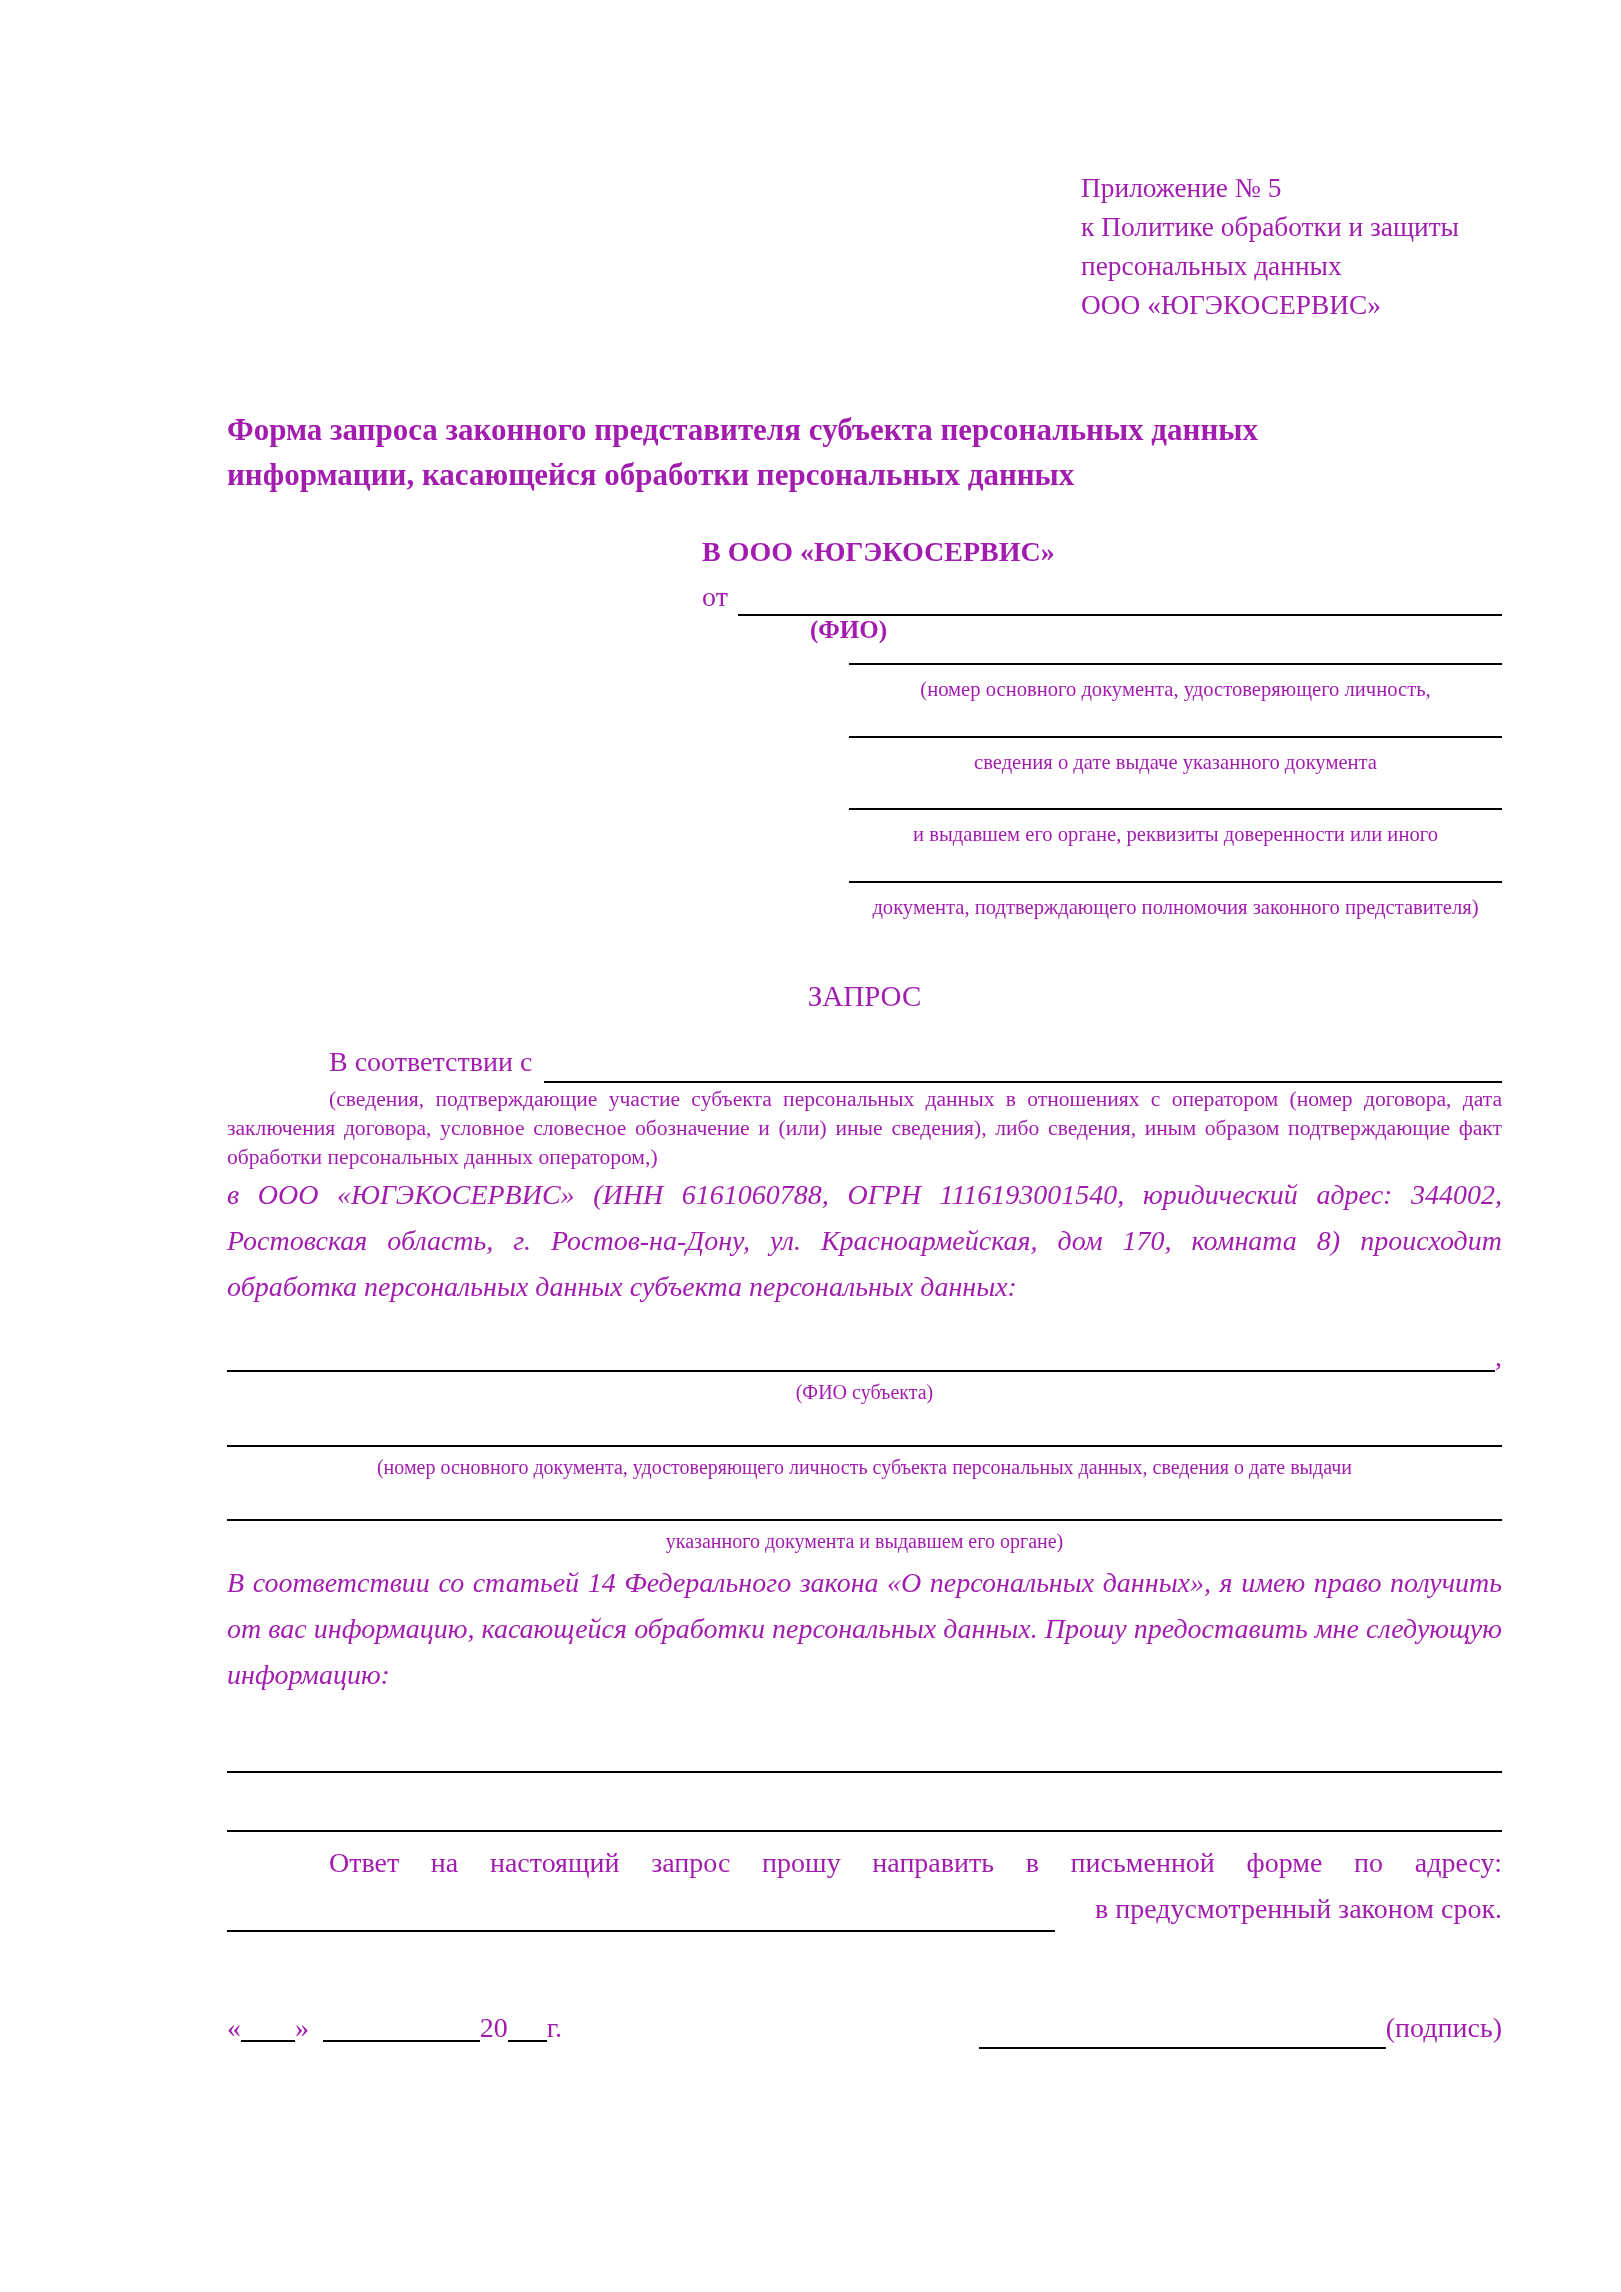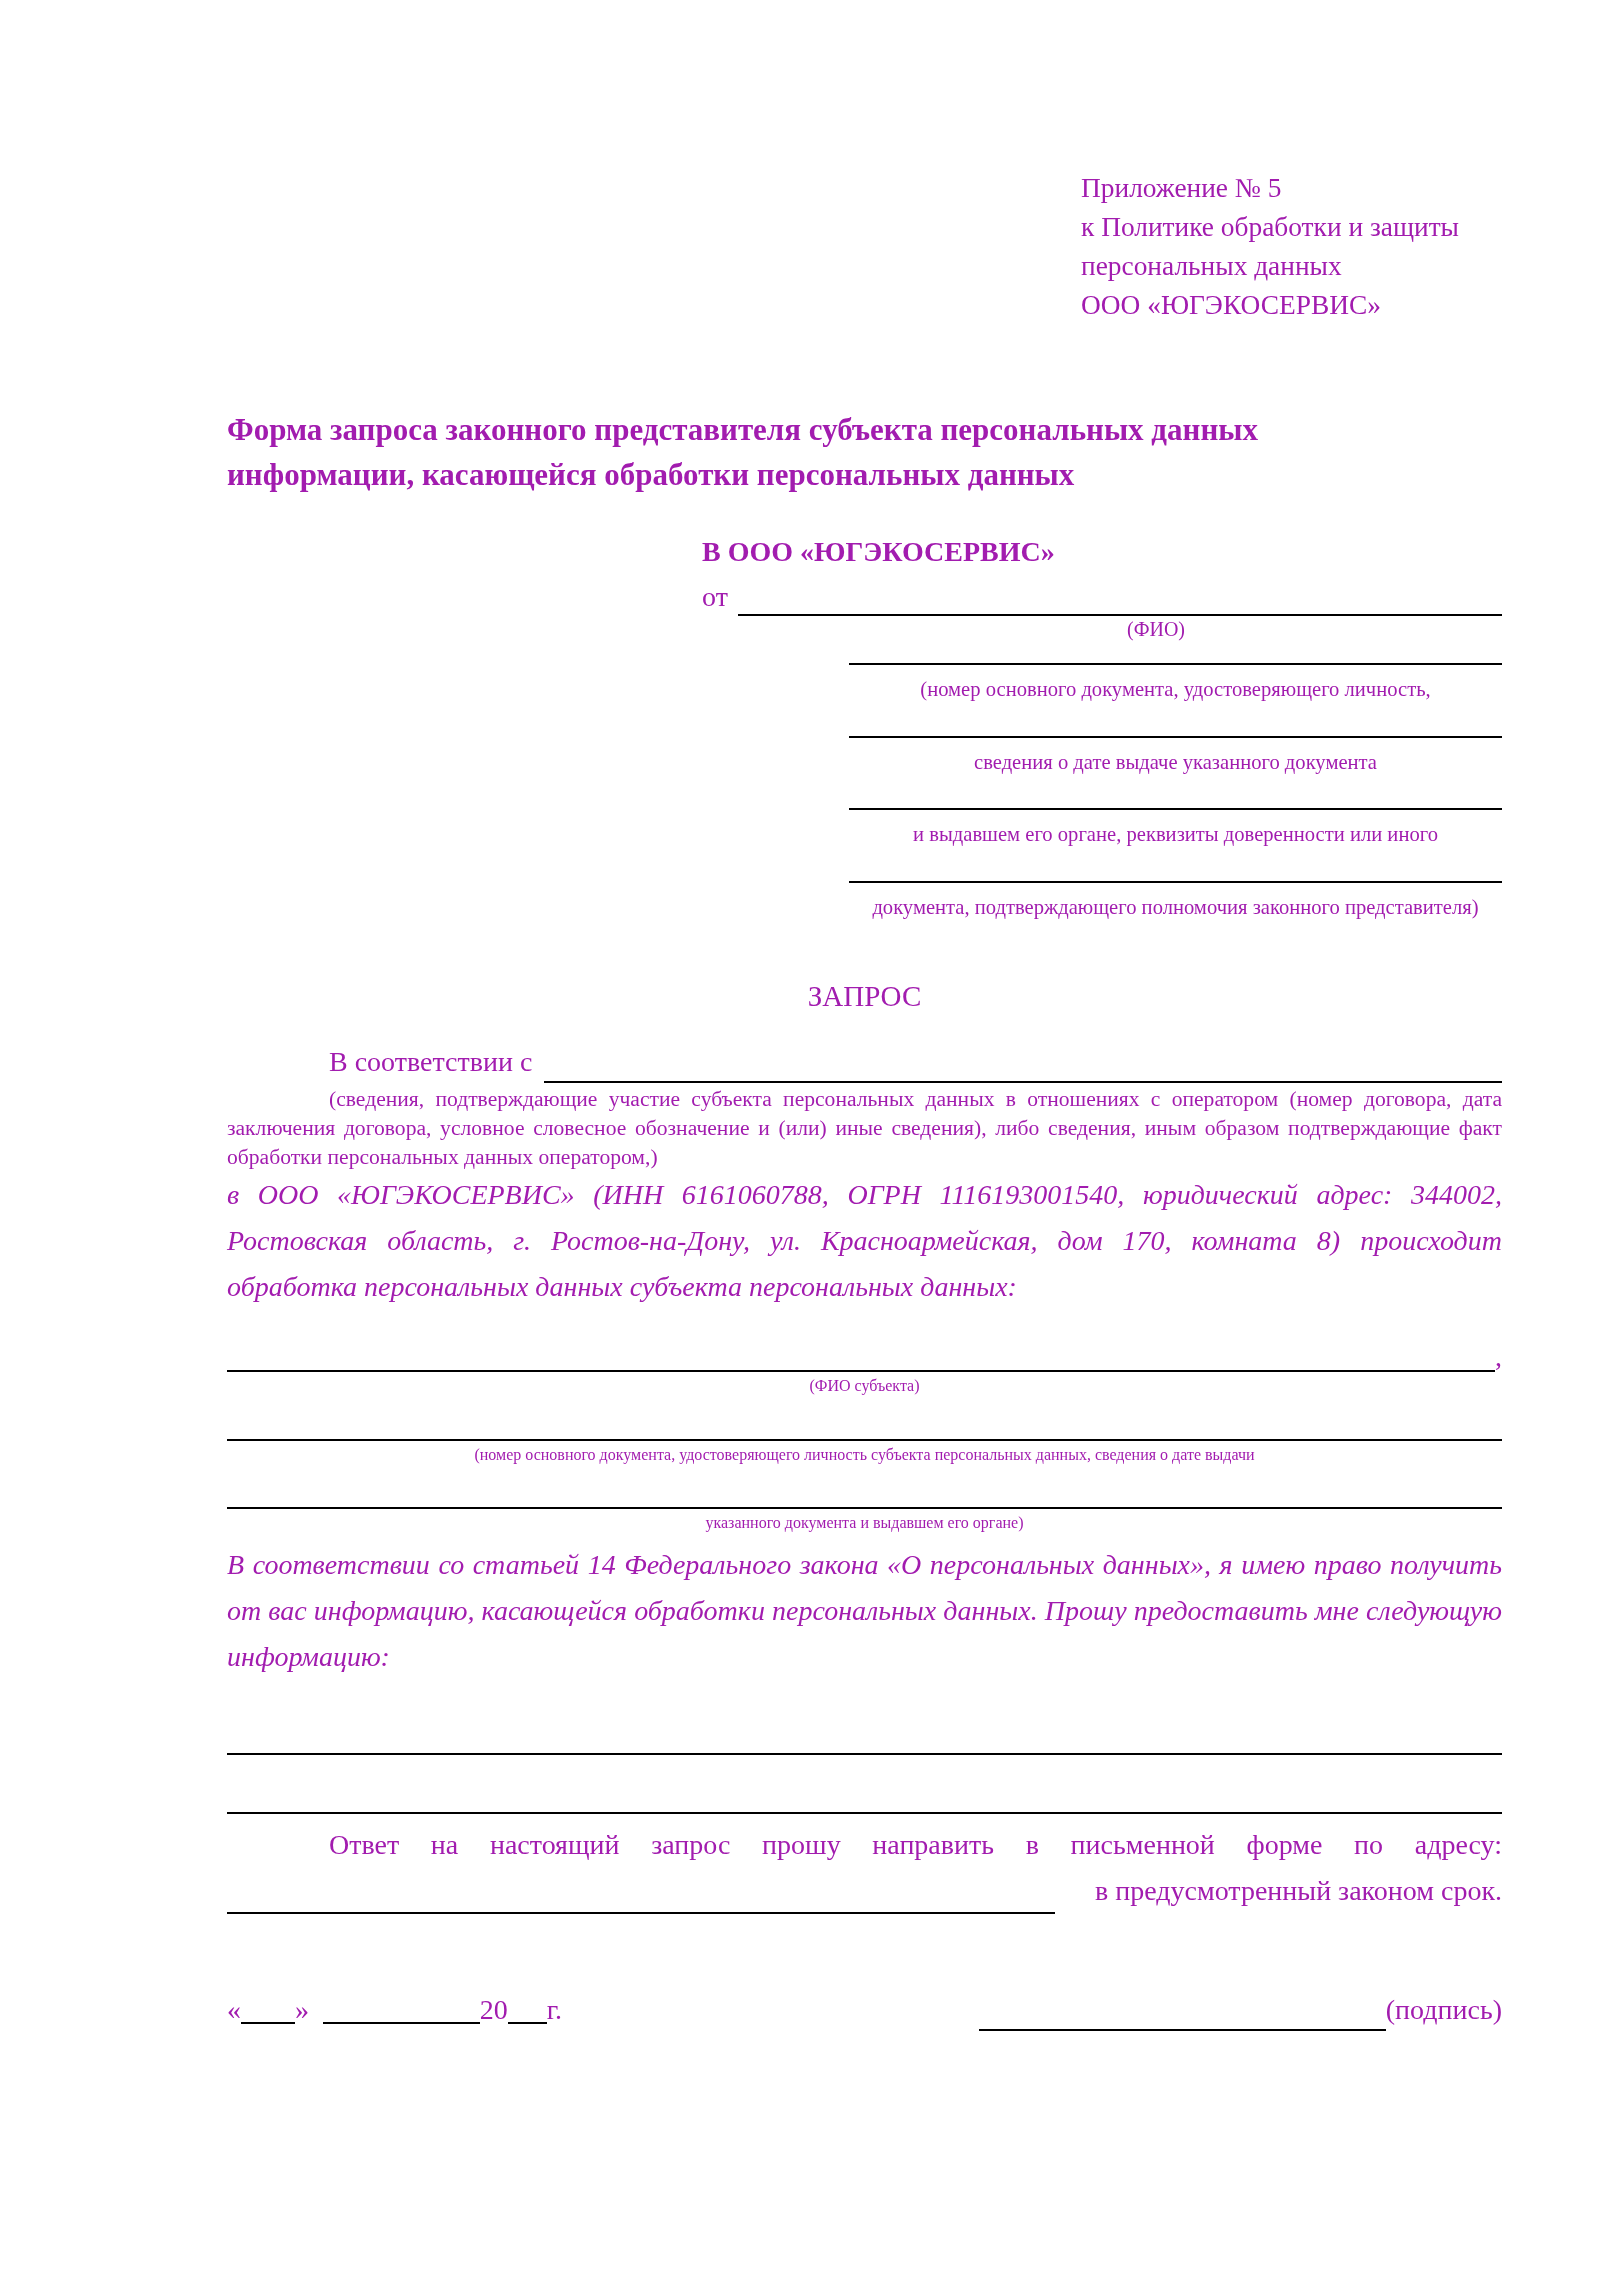--- a/index.html
+++ b/index.html
@@ -21,41 +21,41 @@
 
   
   .doc-title { margin-top: 82px; font-weight: bold; font-size: 31px; line-height: 45px; }
 
   
   .addressee { margin-left: 475px; margin-top: 33px; font-size: 28px; }
   .addressee-org { line-height: 43px; font-weight: bold; }
   .from-row { display: flex; height: 43px; }
   .from-label { white-space: nowrap; align-self: flex-end; line-height: 39px; }
   .from-blank { flex: 1; margin-left: 9.8px; }
-  .fio-caption { margin-left: 108px; text-align: center; font-size: 20px; line-height: 27.4px; }
+  .fio-caption { margin-left: 108px; text-align: left; font-size: 25px; line-height: 27.4px; font-weight: bold; }
   .fields { margin-left: 147px; font-size: 20.6px; }
   .field-blank { height: 35px; }
   .field-blank.first { height: 21.6px; }
   .field-caption { text-align: center; line-height: 26.5px; padding-top: 11px; }
 
   .zapros-heading { text-align: center; font-size: 29px; line-height: 39px; margin-top: 57px; }
 
   .accordance-row { display: flex; margin-top: 23.5px; font-size: 28px; line-height: 43px; }
   .accordance-label { padding-left: 102px; white-space: nowrap; }
   .accordance-blank { flex: 1; margin-left: 11.8px; }
 
   .note { font-size: 21.6px; line-height: 29px; text-align: justify; text-indent: 102px; margin-top: 2px; }
 
   .body-par { font-size: 28px; line-height: 46px; text-align: justify; font-style: italic; }
 
   .subject-blank-row { display: flex; margin-top: 23.5px; font-size: 28px; }
   .subject-blank { flex: 1; height: 39px; }
   .subject-comma { align-self: flex-end; line-height: 31px; }
 
-  .center-caption { text-align: center; font-size: 16px; line-height: 26.5px; padding-top: 1px; }
+  .center-caption { text-align: center; font-size: 20px; line-height: 26.5px; padding-top: 7px; }
   .gap-blank { height: 41px; }
 
   .law-par { margin-top: 5.9px; }
 
   .answer-blank-a { height: 57px; margin-top: 17.6px; }
   .answer-blank-b { height: 59px; }
   .answer-line1 { font-size: 28px; line-height: 46px; text-align: justify; text-align-last: justify; text-indent: 102px; margin-top: 7.8px; }
   .answer-line2 { display: flex; font-size: 28px; line-height: 46px; gap: 40px; }
   .answer-line2-blank { flex: 1; }
   .answer-line2-text { white-space: nowrap; }

